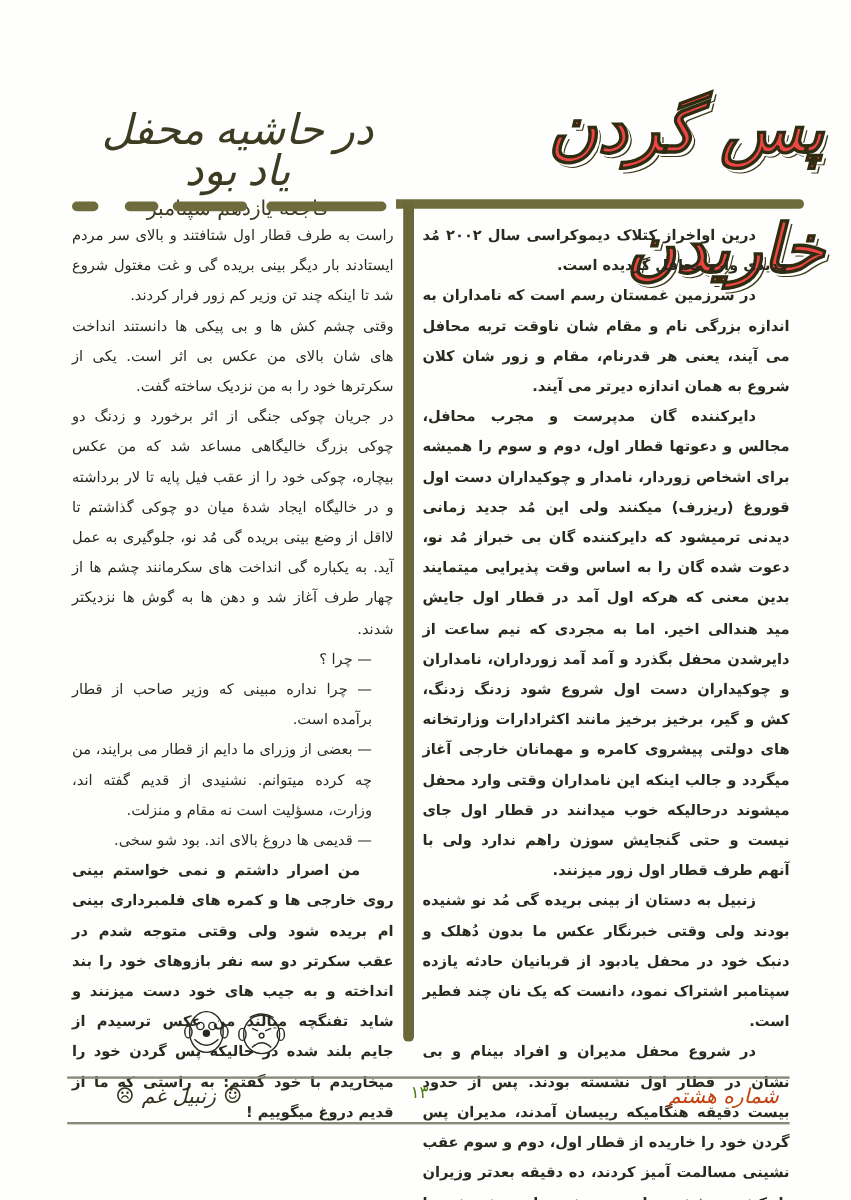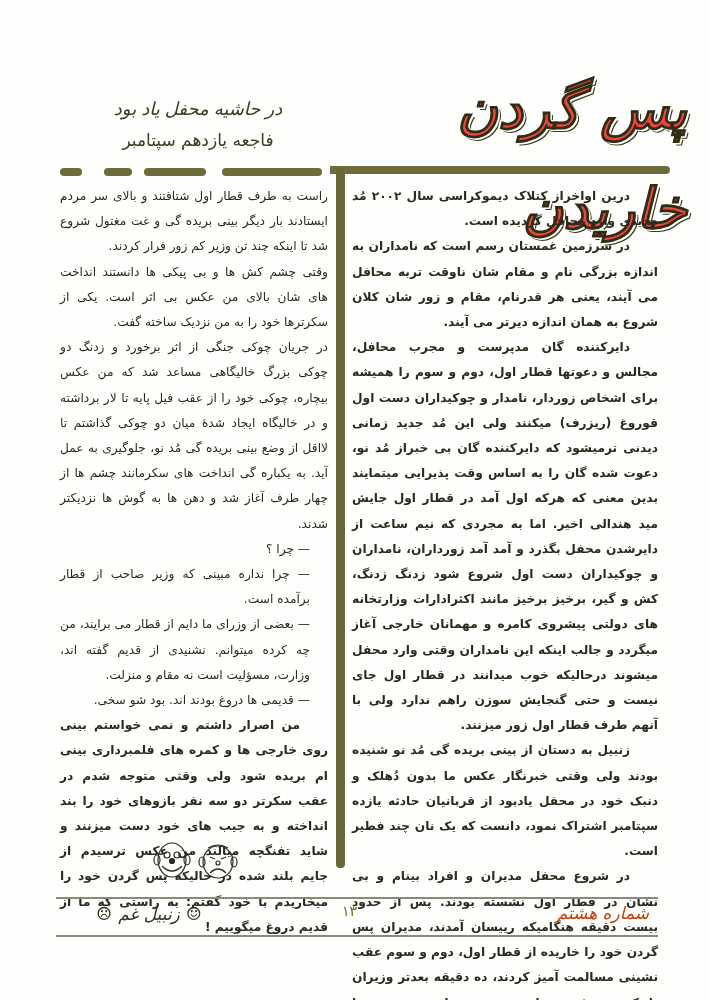--- a/index.html
+++ b/index.html
@@ -8,21 +8,21 @@
   .page { position:absolute; left:0; top:0; width:709px; height:1000px; background:#fefefc; }
 
   
   .headline { position:absolute; right:22px; top:58px; width:400px; height:110px;
               direction:rtl; text-align:right; }
   .headline-main { font-family:"DejaVu Serif", serif; font-size:56px; font-weight:bold;
                    font-style:italic; color:#ef4444; line-height:100px;
                    -webkit-text-stroke:1px #2e2d12;
                    text-shadow: 2px 2px 0 #fff, -2px -2px 0 #fff, 3px 3px 0 #3c3a18; }
   .kicker { position:absolute; left:78px; top:92px; width:240px; direction:rtl; text-align:center; }
-  .kicker-top { font-family:Liberation Sans, sans-serif; font-style:italic; font-size:18px;
+  .kicker-top { font-family:Liberation Serif, serif; font-style:italic; font-size:35px;
                 color:#3d3c22; line-height:34px; }
   .kicker-sub { font-family:"DejaVu Sans", sans-serif; font-size:17px; color:#3d3c22;
                 line-height:24px; margin-top:2px; }
 
   
   .bar { position:absolute; height:8px; background:#6e6c3c; border-radius:4px; }
 
   
   .divider { position:absolute; left:336px; top:168px; width:9px; height:700px;
              background:#6a6838; border-radius:0 0 4px 4px; }
@@ -77,21 +77,21 @@
     <p class="indent">هنوز محفل آرامش نسبی خود را نیافته بود که رهبران رسیدند و یکه</p>
   </div>
 
   <div class="col col-left">
     <p>راست به طرف قطار اول شتافتند و بالای سر مردم ایستادند بار دیگر بینی بریده گی و غت مغتول شروع شد تا اینکه چند تن وزیر کم زور فرار کردند.</p>
     <p>وقتی چشم کش ها و بی پیکی ها دانستند انداخت های شان بالای من عکس بی اثر است. یکی از سکرترها خود را به من نزدیک ساخته گفت.</p>
     <p>در جریان چوکی جنگی از اثر برخورد و زدنگ دو چوکی بزرگ خالیگاهی مساعد شد که من عکس بیچاره، چوکی خود را از عقب فیل پایه تا لار برداشته و در خالیگاه ایجاد شدهٔ میان دو چوکی گذاشتم تا لااقل از وضع بینی بریده گی مُد نو، جلوگیری به عمل آید. به یکباره گی انداخت های سکرمانند چشم ها از چهار طرف آغاز شد و دهن ها به گوش ها نزدیکتر شدند.</p>
     <p class="dialog">— چرا ؟</p>
     <p class="dialog">— چرا نداره مبینی که وزیر صاحب از قطار برآمده است.</p>
     <p class="dialog">— بعضی از وزرای ما دایم از قطار می برایند، من چه کرده میتوانم. نشنیدی از قدیم گفته اند، وزارت، مسؤلیت است نه مقام و منزلت.</p>
-    <p class="dialog">— قدیمی ها دروغ بودند اند. بود شو سخی.</p>
+    <p class="dialog">— قدیمی ها دروغ بالای اند. بود شو سخی.</p>
     <p class="indent">من اصرار داشتم و نمی خواستم بینی روی خارجی ها و کمره های فلمبرداری بینی ام بریده شود ولی وقتی متوجه شدم در عقب سکرتر دو سه نفر بازوهای خود را بند انداخته و به جیب های خود دست میزنند و شاید تفنگچه میالند من عکس ترسیدم از جایم بلند شده در حالیکه پس گردن خود را میخاریدم با خود گفتم: به راستی که ما از قدیم دروغ میگوییم !</p>
   </div>
 
   <svg class="faces" viewBox="0 0 120 40">
     <g fill="none" stroke="#2a2a22" stroke-width="1.2">
       <ellipse cx="22" cy="20" rx="14" ry="17"></ellipse>
       <ellipse cx="7" cy="20" rx="3" ry="5"></ellipse>
       <ellipse cx="37" cy="20" rx="3" ry="5"></ellipse>
       <circle cx="17" cy="15" r="3"></circle>
       <circle cx="27" cy="15" r="3"></circle>

